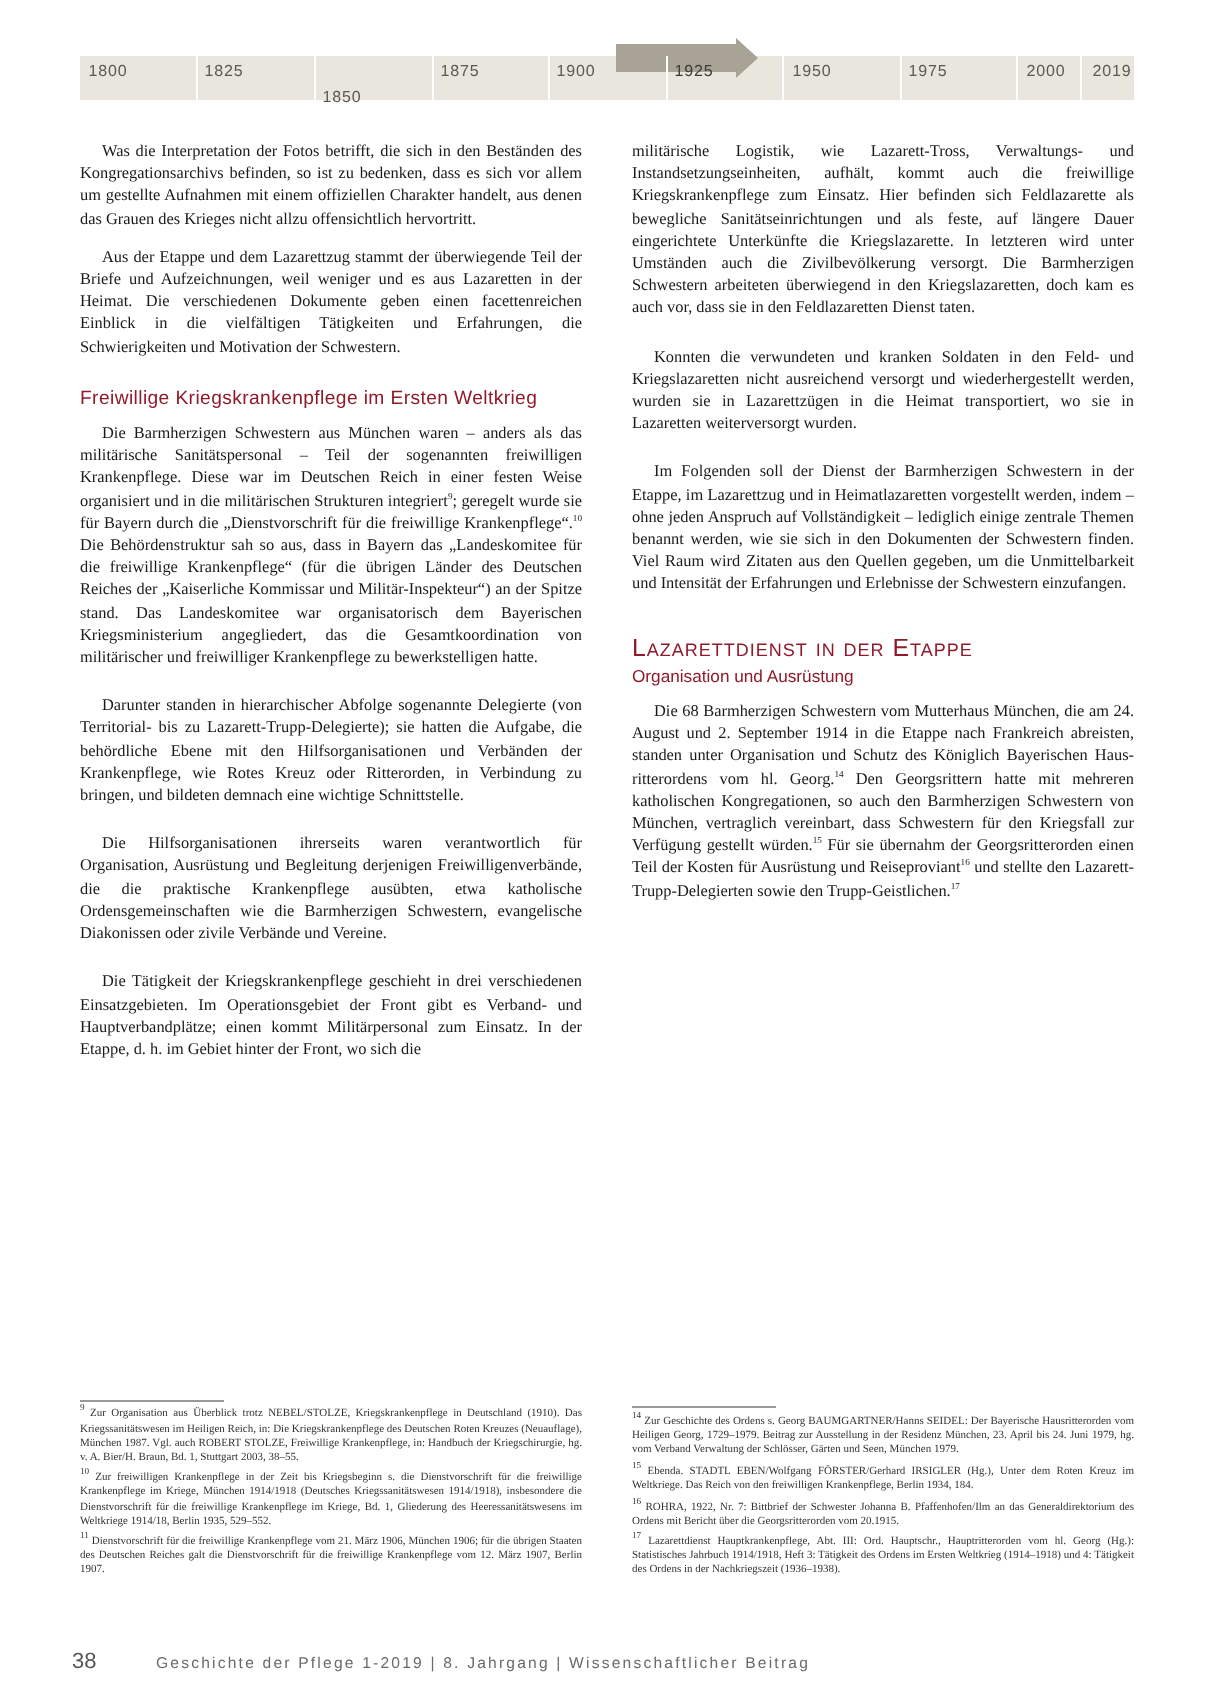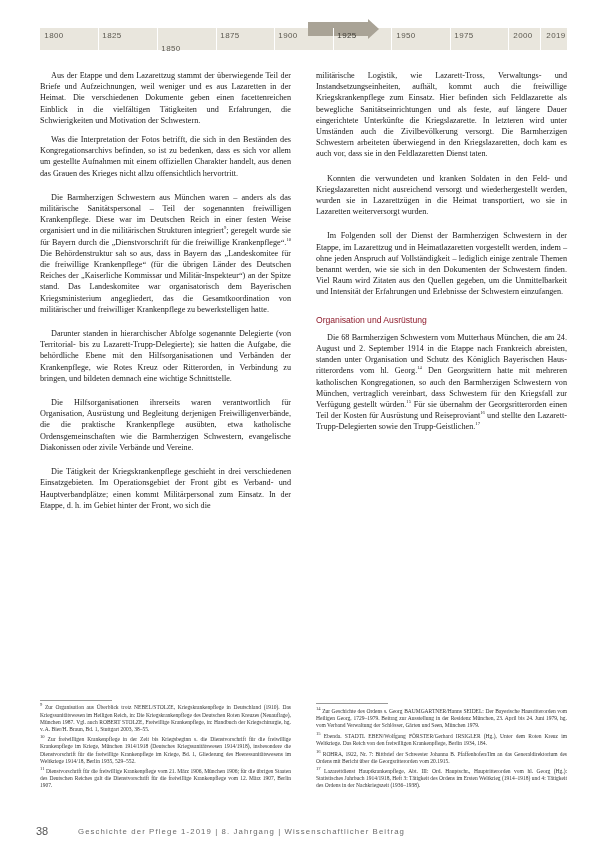--- a/index.html
+++ b/index.html
@@ -189,39 +189,41 @@
     <div class="tick-label" style="left:190px;">1875</div>
     <div class="tick-label" style="left:248px;">1900</div>
     <div class="tick-label strong" style="left:307px;">1925</div>
     <div class="tick-label" style="left:366px;">1950</div>
     <div class="tick-label" style="left:424px;">1975</div>
     <div class="tick-label" style="left:483px;">2000</div>
     <div class="tick-label" style="left:516px;">2019</div>
   </div>
 
   <div class="col left">
+    <p>Was die Interpretation der Fotos betrifft, die sich in den Beständen des Kongregationsarchivs befinden, so ist zu bedenken, dass es sich vor allem um gestellte Aufnahmen mit einem offiziellen Charakter handelt, aus denen das Grauen des Krieges nicht allzu offensichtlich hervortritt.</p>
     <p>Aus der Etappe und dem Lazarettzug stammt der überwiegende Teil der Briefe und Aufzeichnungen, weil weniger und es aus Lazaretten in der Heimat. Die verschiedenen Dokumente geben einen facettenreichen Einblick in die vielfältigen Tätigkeiten und Erfahrungen, die Schwierigkeiten und Motivation der Schwestern.</p>
-    <p>Was die Interpretation der Fotos betrifft, die sich in den Beständen des Kongregationsarchivs befinden, so ist zu bedenken, dass es sich vor allem um gestellte Aufnahmen mit einem offiziellen Charakter handelt, aus denen das Grauen des Krieges nicht allzu offensichtlich hervortritt.</p>
-    <div class="gap-small"></div>
+    <div class="gap-small"></div>
+    <h2 class="section">Freiwillige Kriegskrankenpflege im Ersten Weltkrieg</h2>
     <p>Die Barmherzigen Schwestern aus München waren – anders als das militärische Sanitätspersonal – Teil der sogenannten freiwilligen Krankenpflege. Diese war im Deutschen Reich in einer festen Weise organisiert und in die militärischen Strukturen integriert<sup>9</sup>; geregelt wurde sie für Bayern durch die „Dienstvorschrift für die freiwillige Krankenpflege“.<sup>10</sup> Die Behördenstruktur sah so aus, dass in Bayern das „Landeskomitee für die freiwillige Krankenpflege“ (für die übrigen Länder des Deutschen Reiches der „Kaiserliche Kommissar und Militär-Inspekteur“) an der Spitze stand. Das Landeskomitee war organisatorisch dem Bayerischen Kriegsministerium angegliedert, das die Gesamtkoordination von militärischer und freiwilliger Krankenpflege zu bewerkstelligen hatte.</p>
     <div class="gap-small"></div>
     <p>Darunter standen in hierarchischer Abfolge sogenannte Delegierte (von Territorial- bis zu Lazarett-Trupp-Delegierte); sie hatten die Aufgabe, die behördliche Ebene mit den Hilfsorganisationen und Verbänden der Krankenpflege, wie Rotes Kreuz oder Ritterorden, in Verbindung zu bringen, und bildeten demnach eine wichtige Schnittstelle.</p>
     <div class="gap-small"></div>
     <p>Die Hilfsorganisationen ihrerseits waren verantwortlich für Organisation, Ausrüstung und Begleitung derjenigen Freiwilligenverbände, die die praktische Krankenpflege ausübten, etwa katholische Ordensgemeinschaften wie die Barmherzigen Schwestern, evangelische Diakonissen oder zivile Verbände und Vereine.</p>
     <div class="gap-small"></div>
     <p>Die Tätigkeit der Kriegskrankenpflege geschieht in drei verschiedenen Einsatzgebieten. Im Operationsgebiet der Front gibt es Verband- und Hauptverbandplätze; einen kommt Militärpersonal zum Einsatz. In der Etappe, d. h. im Gebiet hinter der Front, wo sich die</p>
   </div>
 
   <div class="col right">
     <p class="noindent">militärische Logistik, wie Lazarett-Tross, Verwaltungs- und Instandsetzungseinheiten, aufhält, kommt auch die freiwillige Kriegskrankenpflege zum Einsatz. Hier befinden sich Feldlazarette als bewegliche Sanitätseinrichtungen und als feste, auf längere Dauer eingerichtete Unterkünfte die Kriegslazarette. In letzteren wird unter Umständen auch die Zivilbevölkerung versorgt. Die Barmherzigen Schwestern arbeiteten überwiegend in den Kriegslazaretten, doch kam es auch vor, dass sie in den Feldlazaretten Dienst taten.</p>
     <div class="gap-small"></div>
     <p>Konnten die verwundeten und kranken Soldaten in den Feld- und Kriegslazaretten nicht ausreichend versorgt und wiederhergestellt werden, wurden sie in Lazarettzügen in die Heimat transportiert, wo sie in Lazaretten weiterversorgt wurden.</p>
     <div class="gap-small"></div>
     <p>Im Folgenden soll der Dienst der Barmherzigen Schwestern in der Etappe, im Lazarettzug und in Heimatlazaretten vorgestellt werden, indem – ohne jeden Anspruch auf Vollständigkeit – lediglich einige zentrale Themen benannt werden, wie sie sich in den Dokumenten der Schwestern finden. Viel Raum wird Zitaten aus den Quellen gegeben, um die Unmittelbarkeit und Intensität der Erfahrungen und Erlebnisse der Schwestern einzufangen.</p>
     <div class="gap-med"></div>
+    <h2 class="section big">Lazarettdienst in der Etappe</h2>
     <h3 class="sub">Organisation und Ausrüstung</h3>
     <p>Die 68 Barmherzigen Schwestern vom Mutterhaus München, die am 24. August und 2. September 1914 in die Etappe nach Frankreich abreisten, standen unter Organisation und Schutz des Königlich Bayerischen Haus­ritterordens vom hl. Georg.<sup>14</sup> Den Georgsrittern hatte mit mehreren katholischen Kongregationen, so auch den Barmherzigen Schwestern von München, vertraglich vereinbart, dass Schwestern für den Kriegsfall zur Verfügung gestellt würden.<sup>15</sup> Für sie übernahm der Georgsritterorden einen Teil der Kosten für Ausrüstung und Reiseproviant<sup>16</sup> und stellte den Lazarett-Trupp-Delegierten sowie den Trupp-Geistlichen.<sup>17</sup></p>
     <div class="gap-small"></div>
   </div>
 
   <div class="footnotes left">
     <div class="rule"></div>
     <p class="fn"><sup>9</sup> Zur Organisation aus Überblick trotz NEBEL/STOLZE, Kriegskrankenpflege in Deutschland (1910). Das Kriegssanitätswesen im Heiligen Reich, in: Die Kriegskrankenpflege des Deutschen Roten Kreuzes (Neuauflage), München 1987. Vgl. auch ROBERT STOLZE, Freiwillige Krankenpflege, in: Handbuch der Kriegschirurgie, hg. v. A. Bier/H. Braun, Bd. 1, Stuttgart 2003, 38–55.</p>
     <p class="fn"><sup>10</sup> Zur freiwilligen Krankenpflege in der Zeit bis Kriegsbeginn s. die Dienstvorschrift für die freiwillige Krankenpflege im Kriege, München 1914/1918 (Deutsches Kriegssanitätswesen 1914/1918), insbesondere die Dienstvorschrift für die freiwillige Krankenpflege im Kriege, Bd. 1, Gliederung des Heeressanitätswesens im Weltkriege 1914/18, Berlin 1935, 529–552.</p>
     <p class="fn"><sup>11</sup> Dienstvorschrift für die freiwillige Krankenpflege vom 21. März 1906, München 1906; für die übrigen Staaten des Deutschen Reiches galt die Dienstvorschrift für die freiwillige Krankenpflege vom 12. März 1907, Berlin 1907.</p>

